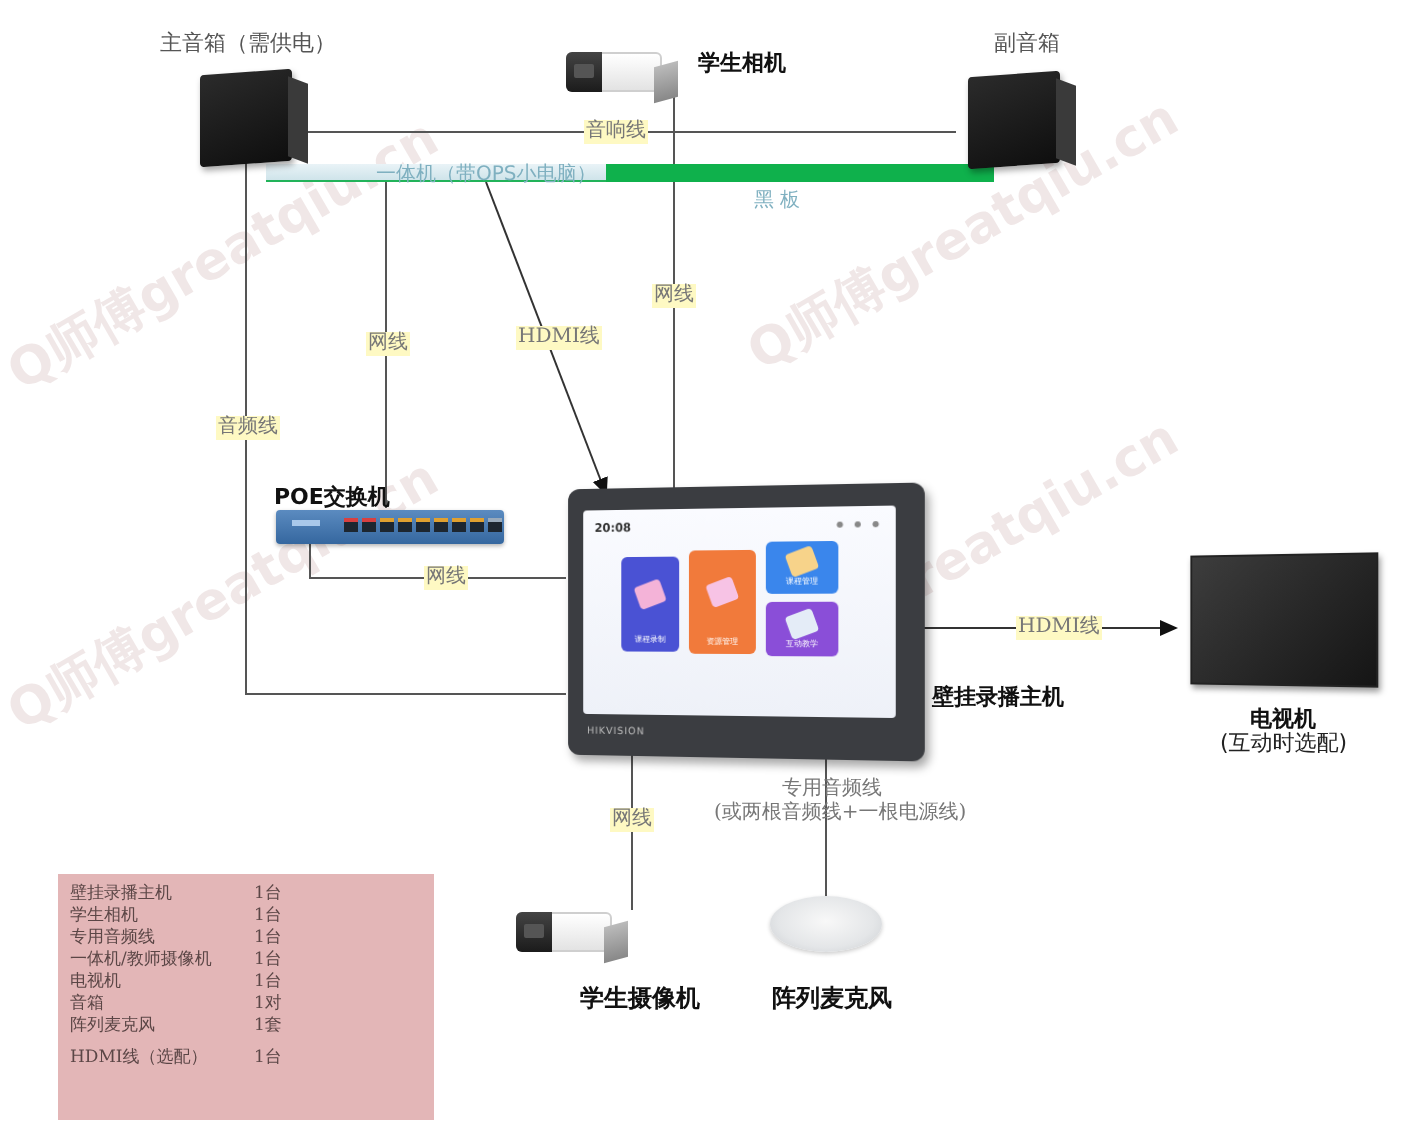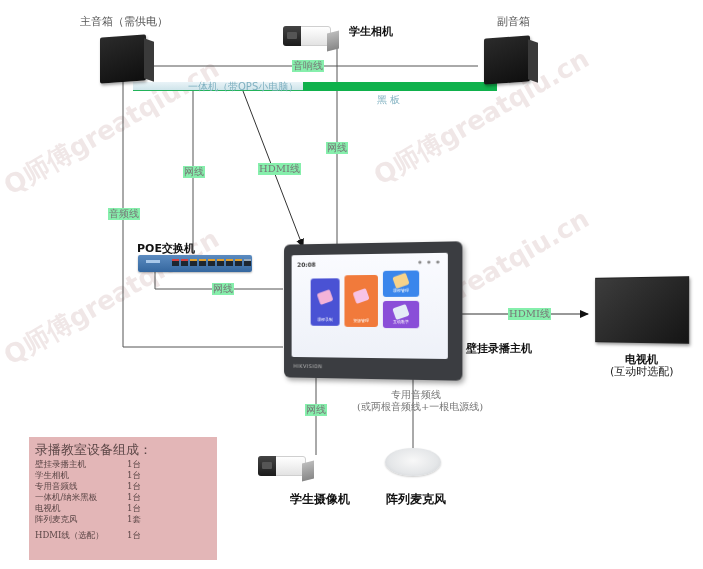--- a/index.html
+++ b/index.html
@@ -1,19 +1,19 @@
 <!DOCTYPE html>
 <html><head>
 <meta charset="utf-8">
 <style>
   * { box-sizing: border-box; margin: 0; padding: 0; }
   html, body { width: 703px; height: 569px; background: #ffffff; overflow: hidden; }
   body { position: relative; font-family: "DejaVu Sans", "Liberation Sans", sans-serif; color: #222; }
   svg.wires { position: absolute; left: 0; top: 0; width: 703px; height: 569px; }
-  .lbl { position: absolute; font-family: "DejaVu Serif", "Liberation Serif", serif; font-size: 10px; color: #777; background: #86efac; padding: 0 1px; white-space: nowrap; line-height: 12px; }
+  .lbl { position: absolute; font-family: "DejaVu Serif", "Liberation Serif", serif; font-size: 10px; color: #777; background: #fef9c3; padding: 0 1px; white-space: nowrap; line-height: 12px; }
   .lbl.nobg { background: transparent; }
   .dev-title { position: absolute; font-family: "DejaVu Sans", "Liberation Sans", sans-serif; font-weight: bold; font-size: 11px; color: #111; white-space: nowrap; }
   .dev-title-light { position: absolute; font-family: "DejaVu Serif", "Liberation Serif", serif; font-size: 11px; color: #555; white-space: nowrap; }
 
   
   .speaker { position: absolute; width: 56px; height: 46px; }
   .speaker .front { position: absolute; left: 0; top: 0; width: 46px; height: 46px; background: linear-gradient(160deg,#2b2b2b,#0e0e0e); border-radius: 2px; transform: skewY(-4deg); box-shadow: 1px 2px 3px rgba(0,0,0,.35); }
   .speaker .side { position: absolute; left: 44px; top: 4px; width: 10px; height: 40px; background: #3a3a3a; transform: skewY(20deg); }
 
   
@@ -178,40 +178,43 @@
   <div class="body"></div>
     <div class="lens"></div>
     <div class="mount"></div>
 </div>
 <div class="dev-title" style="left:290px;top:491px;font-size:12px;">学生摄像机</div>
 
 <div class="mic"></div>
 <div class="dev-title" style="left:386px;top:491px;font-size:12px;">阵列麦克风</div>
 
 <div class="equip">
-  <div class="title">录播教室设备组成：</div>
   <div class="row">
       <span class="n">壁挂录播主机</span>
       <span>1台</span>
     </div>
   <div class="row">
       <span class="n">学生相机</span>
       <span>1台</span>
     </div>
   <div class="row">
       <span class="n">专用音频线</span>
       <span>1台</span>
     </div>
   <div class="row">
-      <span class="n">一体机/纳米黑板</span>
+      <span class="n">一体机/教师摄像机</span>
       <span>1台</span>
     </div>
   <div class="row">
       <span class="n">电视机</span>
       <span>1台</span>
+    </div>
+  <div class="row">
+      <span class="n">音箱</span>
+      <span>1对</span>
     </div>
   <div class="row">
       <span class="n">阵列麦克风</span>
       <span>1套</span>
     </div>
   <div class="row spaced">
       <span class="n">HDMI线（选配）</span>
       <span>1台</span>
     </div>
 </div>

